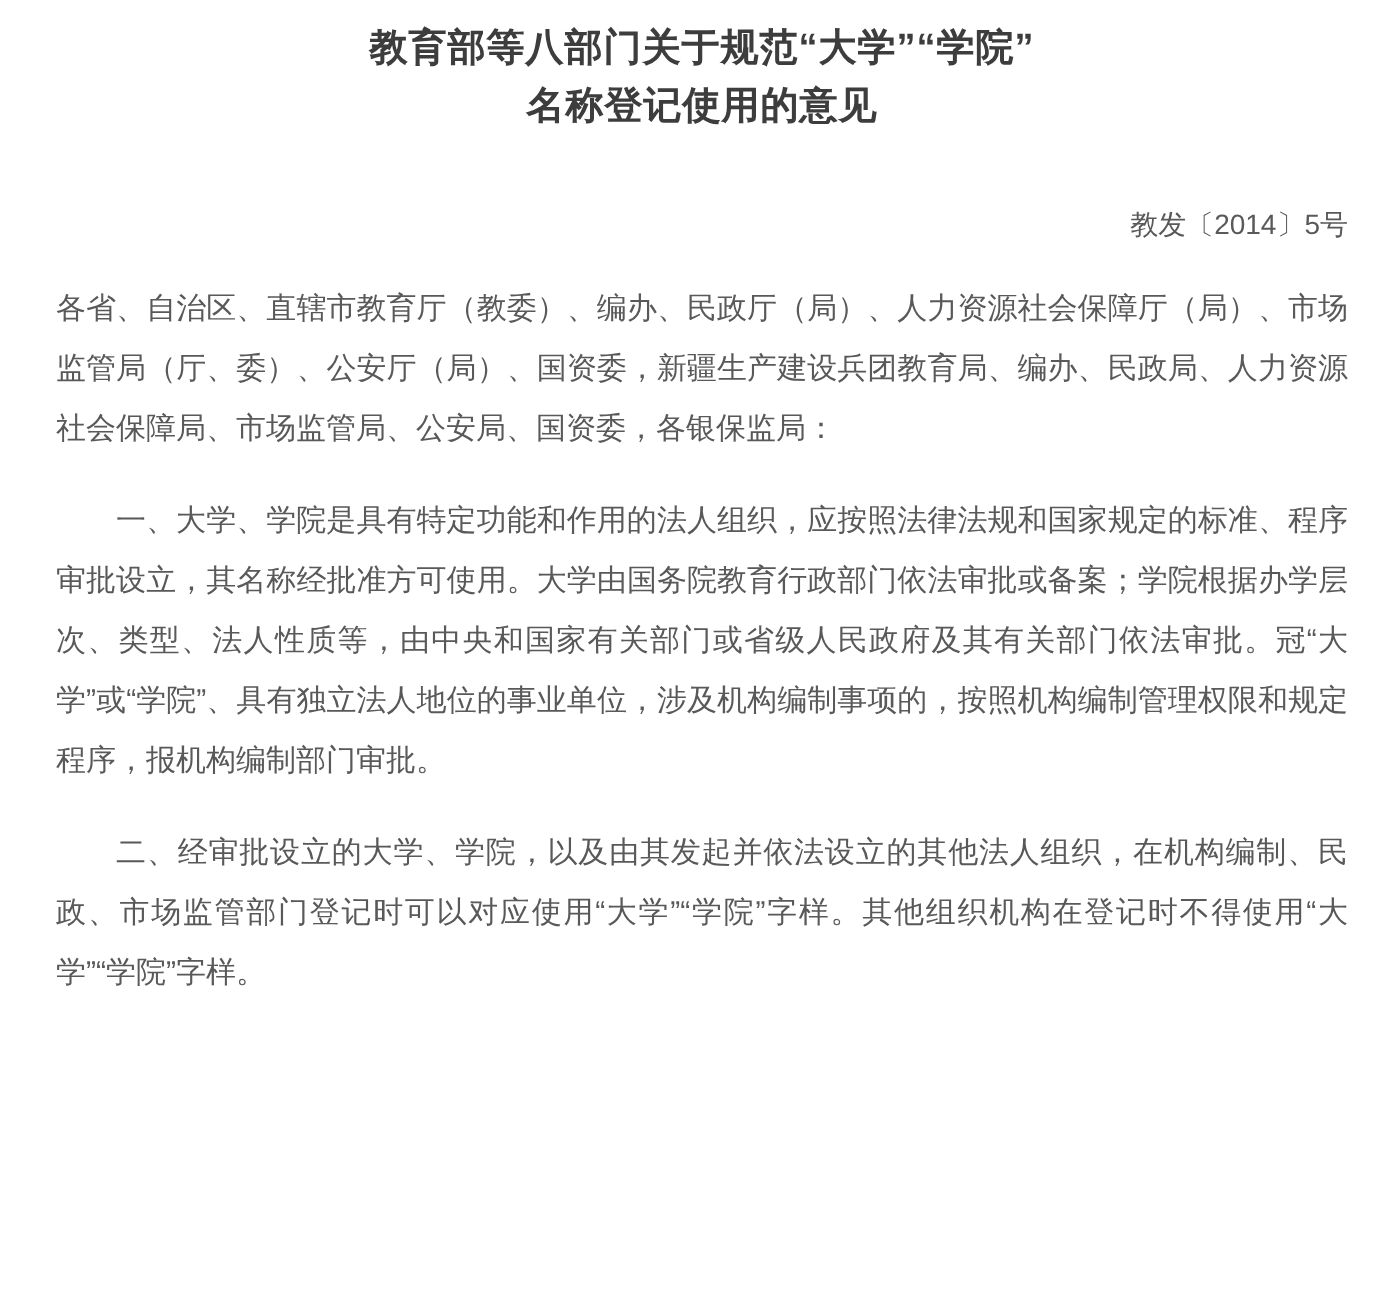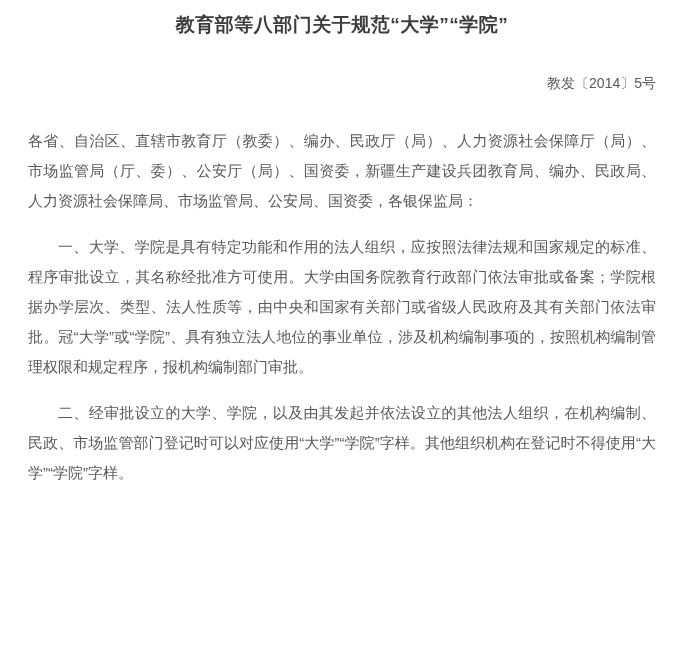--- a/index.html
+++ b/index.html
@@ -10,21 +10,21 @@
   body {
     width: 700px;
     height: 647px;
     overflow: hidden;
     font-family: "Liberation Sans", "DejaVu Sans", sans-serif;
   }
   .page {
     box-sizing: border-box;
     width: 700px;
     height: 647px;
-    padding: 10px 44px 0 28px;
+    padding: 10px 26px 0 28px;
     background: #ffffff;
     color: #595959;
     font-size: 15px;
   }
   .title {
     margin: 0;
     text-align: center;
     font-size: 19px;
     font-weight: bold;
     line-height: 29px;
@@ -35,40 +35,41 @@
     display: block;
   }
   .doc-number {
     margin-top: 34px;
     text-align: right;
     font-size: 14px;
     line-height: 20px;
     color: #595959;
   }
   .addressee {
-    margin: 33px 0 0 0;
+    margin: 18px 0 0 0;
     line-height: 30px;
     text-align: justify;
     color: #595959;
   }
   .para {
     margin: 16px 0 0 0;
     line-height: 30px;
     text-indent: 2em;
     text-align: justify;
     color: #595959;
   }
 </style>
 </head>
 <body>
 
 <div class="page">
 
   <h1 class="title">
     <span class="title-line">教育部等八部门关于规范“大学”“学院”</span>
+    <span class="title-line">名称登记使用的意见</span>
   </h1>
 
   <div class="doc-number">教发〔2014〕5号</div>
 
   <p class="addressee">各省、自治区、直辖市教育厅（教委）、编办、民政厅（局）、人力资源社会保障厅（局）、市场监管局（厅、委）、公安厅（局）、国资委，新疆生产建设兵团教育局、编办、民政局、人力资源社会保障局、市场监管局、公安局、国资委，各银保监局：</p>
 
   <div>
     <p class="para">一、大学、学院是具有特定功能和作用的法人组织，应按照法律法规和国家规定的标准、程序审批设立，其名称经批准方可使用。大学由国务院教育行政部门依法审批或备案；学院根据办学层次、类型、法人性质等，由中央和国家有关部门或省级人民政府及其有关部门依法审批。冠“大学”或“学院”、具有独立法人地位的事业单位，涉及机构编制事项的，按照机构编制管理权限和规定程序，报机构编制部门审批。</p>
     <p class="para">二、经审批设立的大学、学院，以及由其发起并依法设立的其他法人组织，在机构编制、民政、市场监管部门登记时可以对应使用“大学”“学院”字样。其他组织机构在登记时不得使用“大学”“学院”字样。</p>
 

